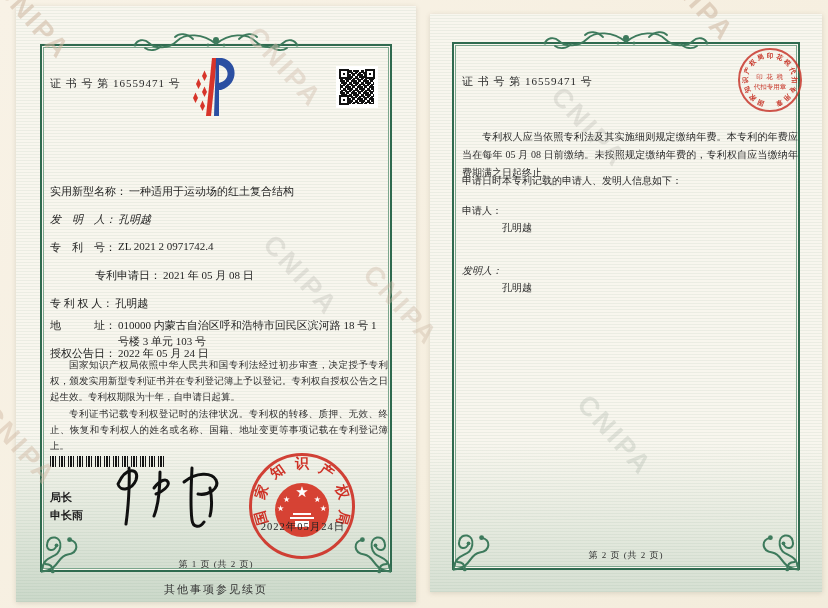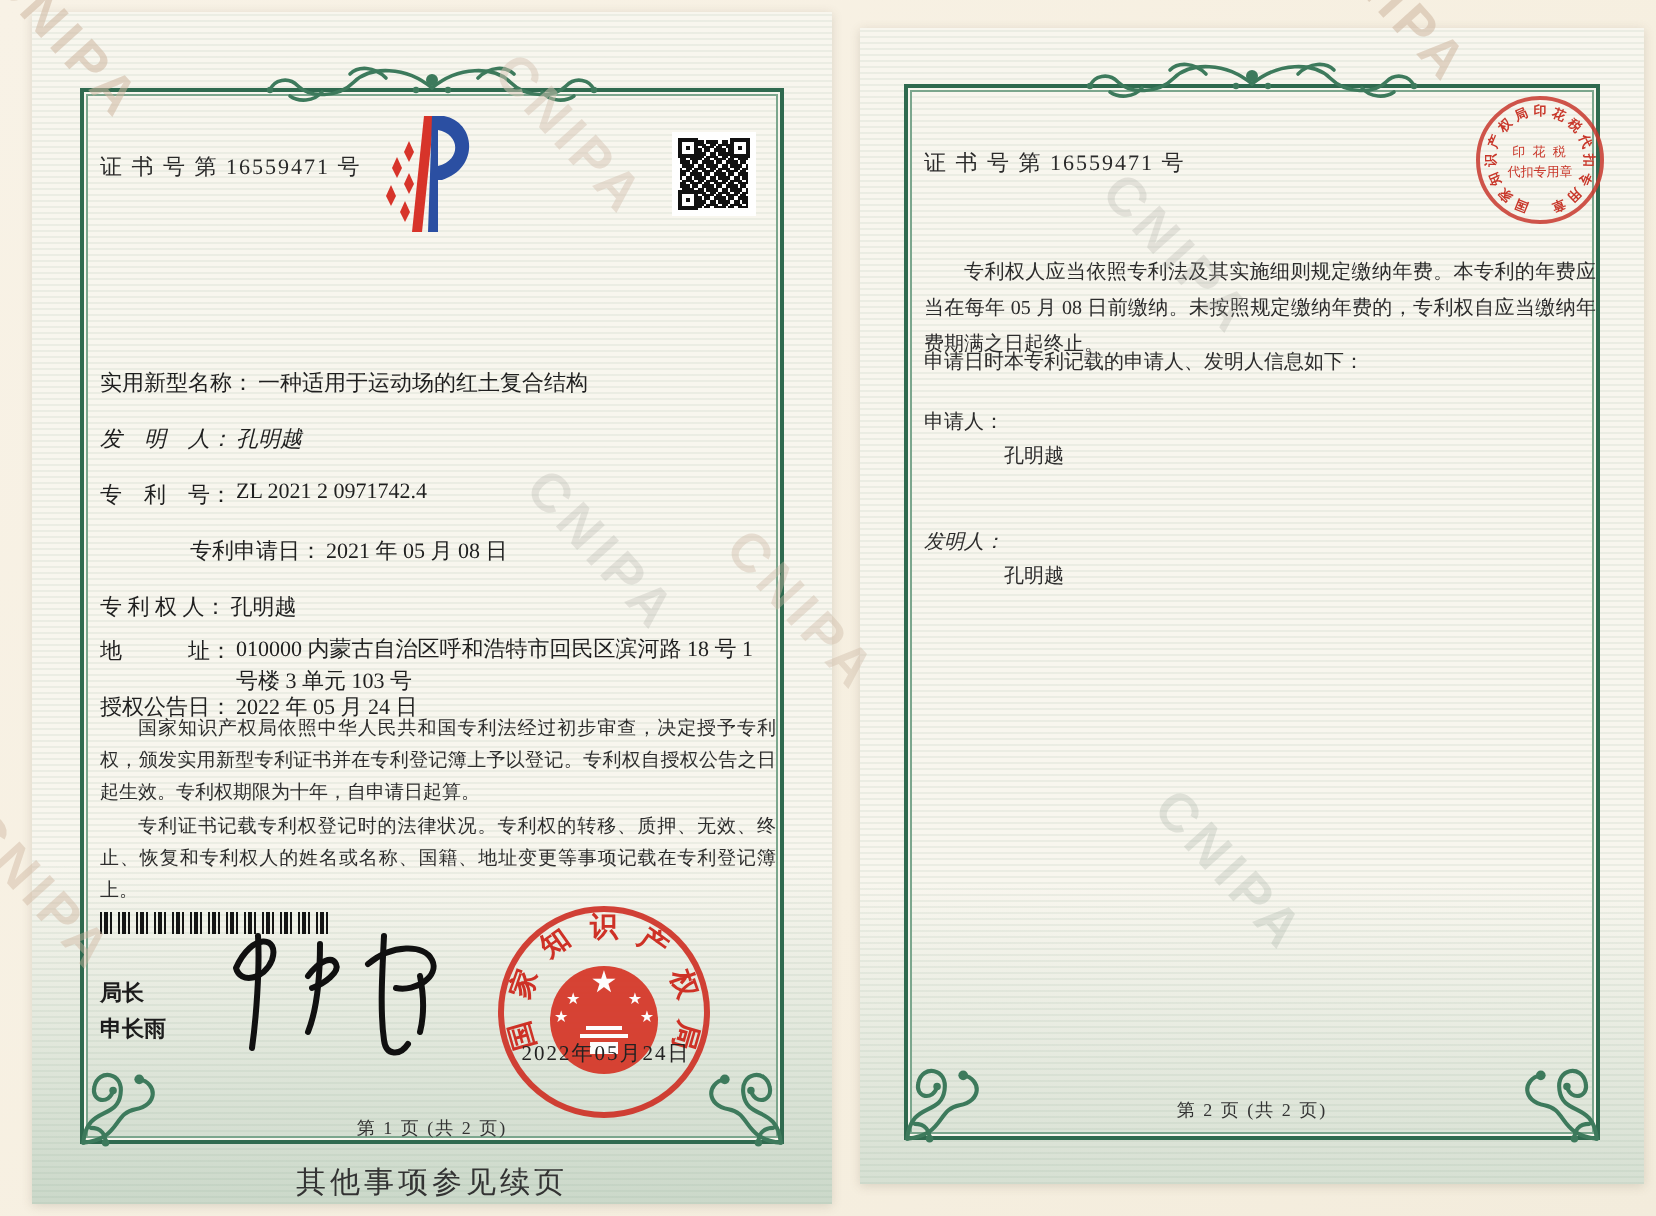--- a/index.html
+++ b/index.html
@@ -97,21 +97,21 @@
     background:#d63a2b;transform:translate(-50%,-50%);opacity:.95;
   }
   .seal .bigstar{position:absolute;left:50%;top:2px;transform:translateX(-50%);color:#fff;font-size:15px;line-height:15px;}
   .seal .s{position:absolute;color:#fff;font-size:8px;line-height:8px;}
   .seal .s1{left:8px;top:13px;} .seal .s2{right:8px;top:13px;}
   .seal .s3{left:2px;top:22px;} .seal .s4{right:2px;top:22px;}
   .seal .gate{position:absolute;left:50%;top:30px;transform:translateX(-50%);width:30px;height:18px;}
   .seal .gate i{display:block;background:#fff;height:2px;margin:0 auto 2px auto;}
   .seal .gate .g1{width:18px;} .seal .gate .g2{width:24px;} .seal .gate .g3{width:14px;height:6px;border-left:3px solid #d63a2b;border-right:3px solid #d63a2b;background:#fff;}
   .sealdate{position:absolute;left:222px;top:514px;width:130px;text-align:center;font-size:10.5px;color:#222;letter-spacing:1px;z-index:6;}
-  .footnote{position:absolute;left:0;right:0;top:576px;text-align:center;font-size:15px;color:#333;letter-spacing:2px;}
+  .footnote{position:absolute;left:0;right:0;top:576px;text-align:center;font-size:11px;color:#333;letter-spacing:2px;}
 
   
   .fee-para{position:absolute;left:32px;right:24px;top:114px;font-size:10px;color:#2c2c2c;line-height:1.8;text-align:justify;text-indent:2em;}
   .info{position:absolute;left:32px;right:24px;font-size:10px;color:#2c2c2c;}
   .seal2{position:absolute;left:308px;top:34px;width:64px;height:64px;}
   .seal2 .ringb{position:absolute;inset:0;border:2px solid rgba(200,55,45,.85);border-radius:50%;}
   .seal2 .inner{position:absolute;left:0;right:0;top:24px;text-align:center;color:#c8372a;line-height:1.5;}
   .seal2 .inner b{display:block;font-weight:normal;}
   .in1{font-size:6.5px;letter-spacing:1px;}
   .in2{font-size:6.5px;}

